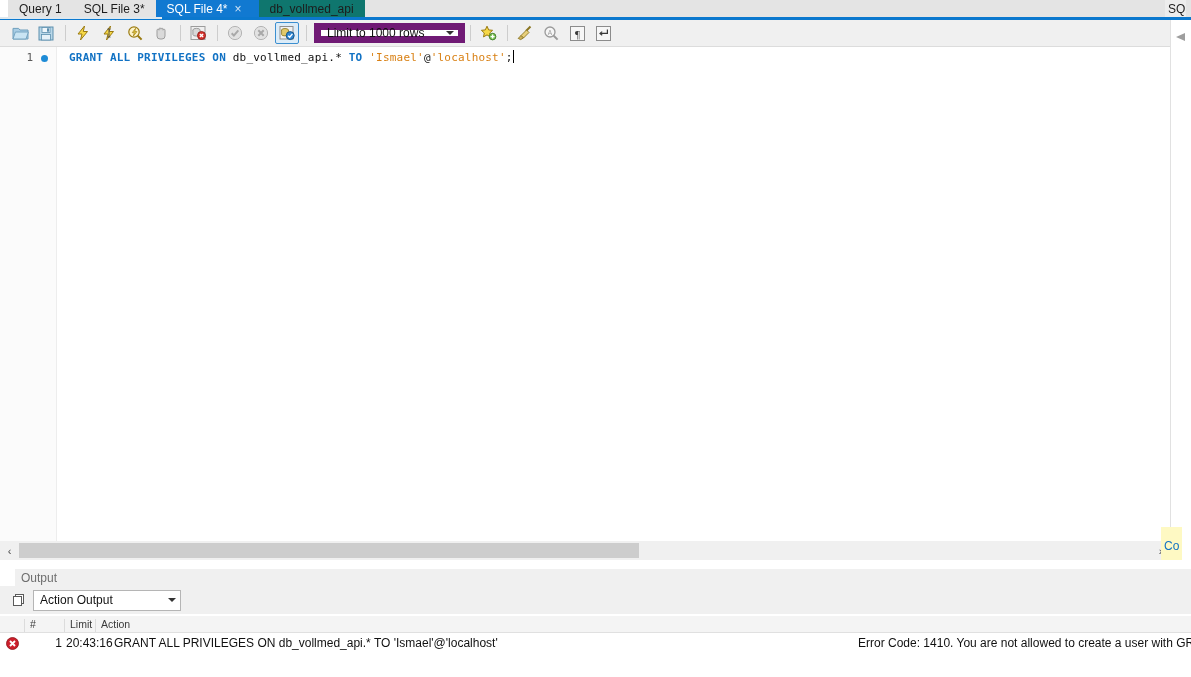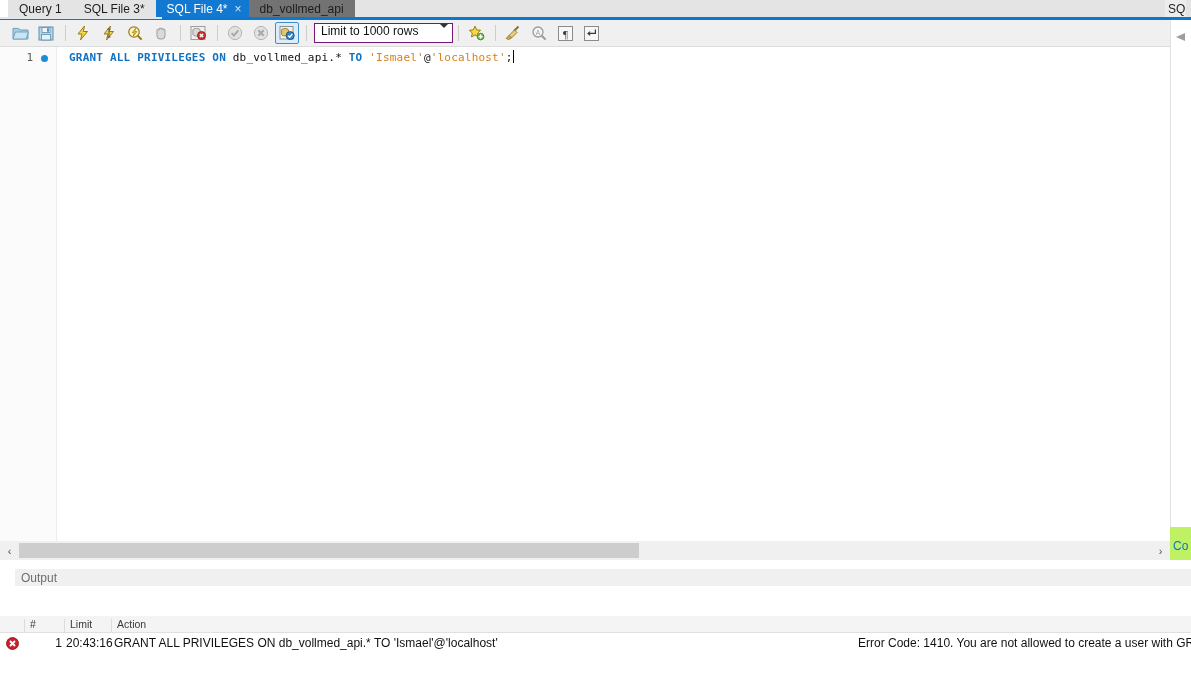--- a/index.html
+++ b/index.html
@@ -33,30 +33,30 @@
     font-size: 12px;
     color: #1c1c1c;
     background: #e4e4e4;
     white-space: nowrap;
     cursor: default;
   }
   .tab.inactive { background: #e4e4e4; }
   .tab.active {
     background: #1179d1;
     color: #ffffff;
-    padding-right: 4px;
+    padding-right: 14px;
   }
   .tab-close {
     display: inline-block;
     margin-left: 7px; margin-right: 3px;
     font-size: 12px;
     color: #cfe3f5;
     line-height: 1;
   }
-  .tab.plain { background: #737373; }
+  .tab.plain { background: #0f766e; }
   .tab-right-stub {
     position: absolute; right: 13px; top: 0;
     width: 21px; height: 17px;
     background: #ededed;
     display: flex; align-items: center;
     overflow: hidden;
     font-size: 12px;
     color: #1c1c1c;
     padding-left: 3px;
   }
@@ -95,22 +95,22 @@
   }
   .tb-sep {
     width: 1px; height: 16px;
     background: #cdcdcd;
     margin: 0 5px;
   }
   .limit-box {
     height: 20px;
     min-width: 125px;
     background: #ffffff;
-    border: 1px solid #701a75;
-    display: flex; 
+    border: 7px solid #701a75;
+    display: flex; align-items: center;
     padding: 0 4px 0 6px;
     margin-left: 2px;
     font-size: 12px;
     color: #111;
     position: relative;
   }
   .limit-label { flex: 1; white-space: nowrap; }
   .limit-arrow {
     width: 0; height: 0;
     border-left: 4px solid transparent;
@@ -186,23 +186,23 @@
     position: relative;
     flex: 1; height: 17px;
     background: #f0f0f0;
   }
   .hs-thumb {
     position: absolute; left: 0; top: 1px;
     width: 620px; height: 15px;
     background: #cdcdcd;
   }
   .ctx-stub {
-    position: absolute; right: 0; top: 527px;
+    position: absolute; right: 9px; top: 527px;
     width: 21px; height: 33px;
-    background: #bef264;
+    background: #fef9c3;
     color: #1172c4;
     font-size: 12px;
     padding-top: 12px; padding-left: 3px;
     overflow: hidden;
   }
 
   
   .rightpanel {
     position: absolute; right: 0; top: 20px;
     width: 21px; height: 507px;
@@ -489,25 +489,37 @@
   </div>
   <div class="ctx-stub">
     <span>Co</span>
   </div>
 
   <div class="output-header">
     <span class="output-title">Output</span>
     <span class="dotline"></span>
   </div>
 
+  <div class="output-toolbar">
+    <div class="panel-icon">
+      <svg width="15" height="15" viewBox="0 0 15 15">
+        <rect x="4.5" y="1.5" width="8" height="9" fill="#ffffff" stroke="#5a5a5a" stroke-width="1"></rect>
+        <rect x="2.5" y="3.5" width="8" height="9" fill="#ffffff" stroke="#5a5a5a" stroke-width="1"></rect>
+      </svg>
+    </div>
+    <div class="combo">
+      <span class="combo-label">Action Output</span>
+      <span class="combo-arrow"></span>
+    </div>
+  </div>
 
   <div class="grid-head">
     <span class="gh" style="left:24px;width:40px;">#</span>
     <span class="gh" style="left:64px;width:47px;">Limit</span>
-    <span class="gh" style="left:111px;width:744px;">Action</span>
+    <span class="gh" style="left:95px;width:744px;">Action</span>
   </div>
 
   <div class="grid-body">
     <div class="row">
       <span class="err-icon">
         <svg width="13" height="13" viewBox="0 0 13 13">
           <circle cx="6.5" cy="6.5" r="6" fill="#cc1f2b" stroke="#8e1016" stroke-width="0.8"></circle>
           <path d="M4 4 L9 9 M9 4 L4 9" stroke="#ffffff" stroke-width="1.9"></path>
         </svg>
       </span>

